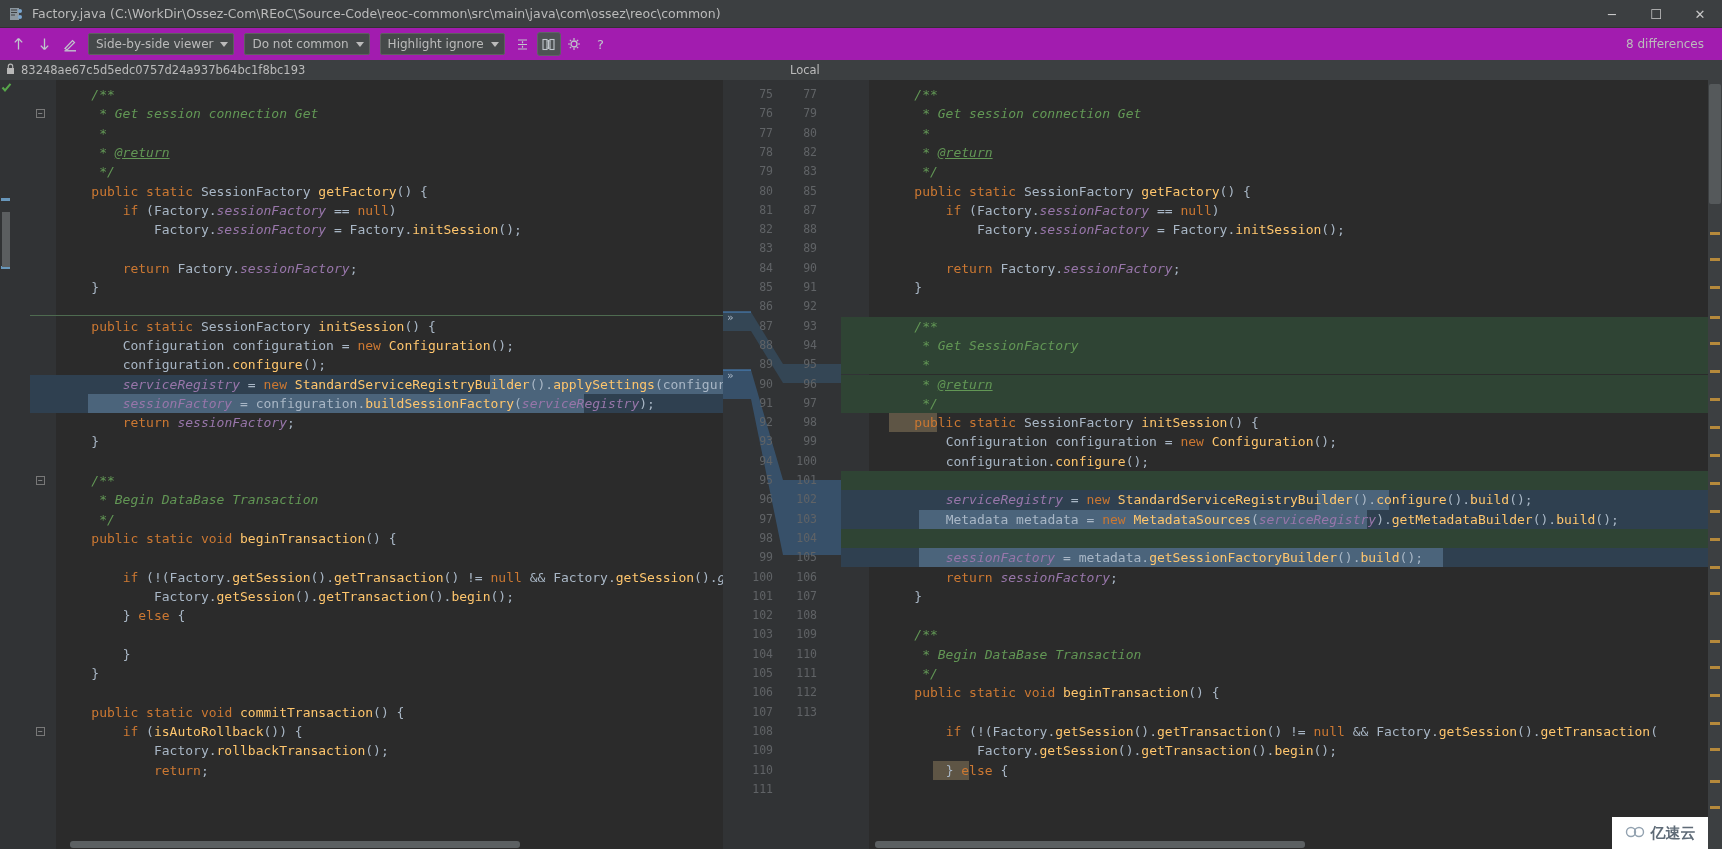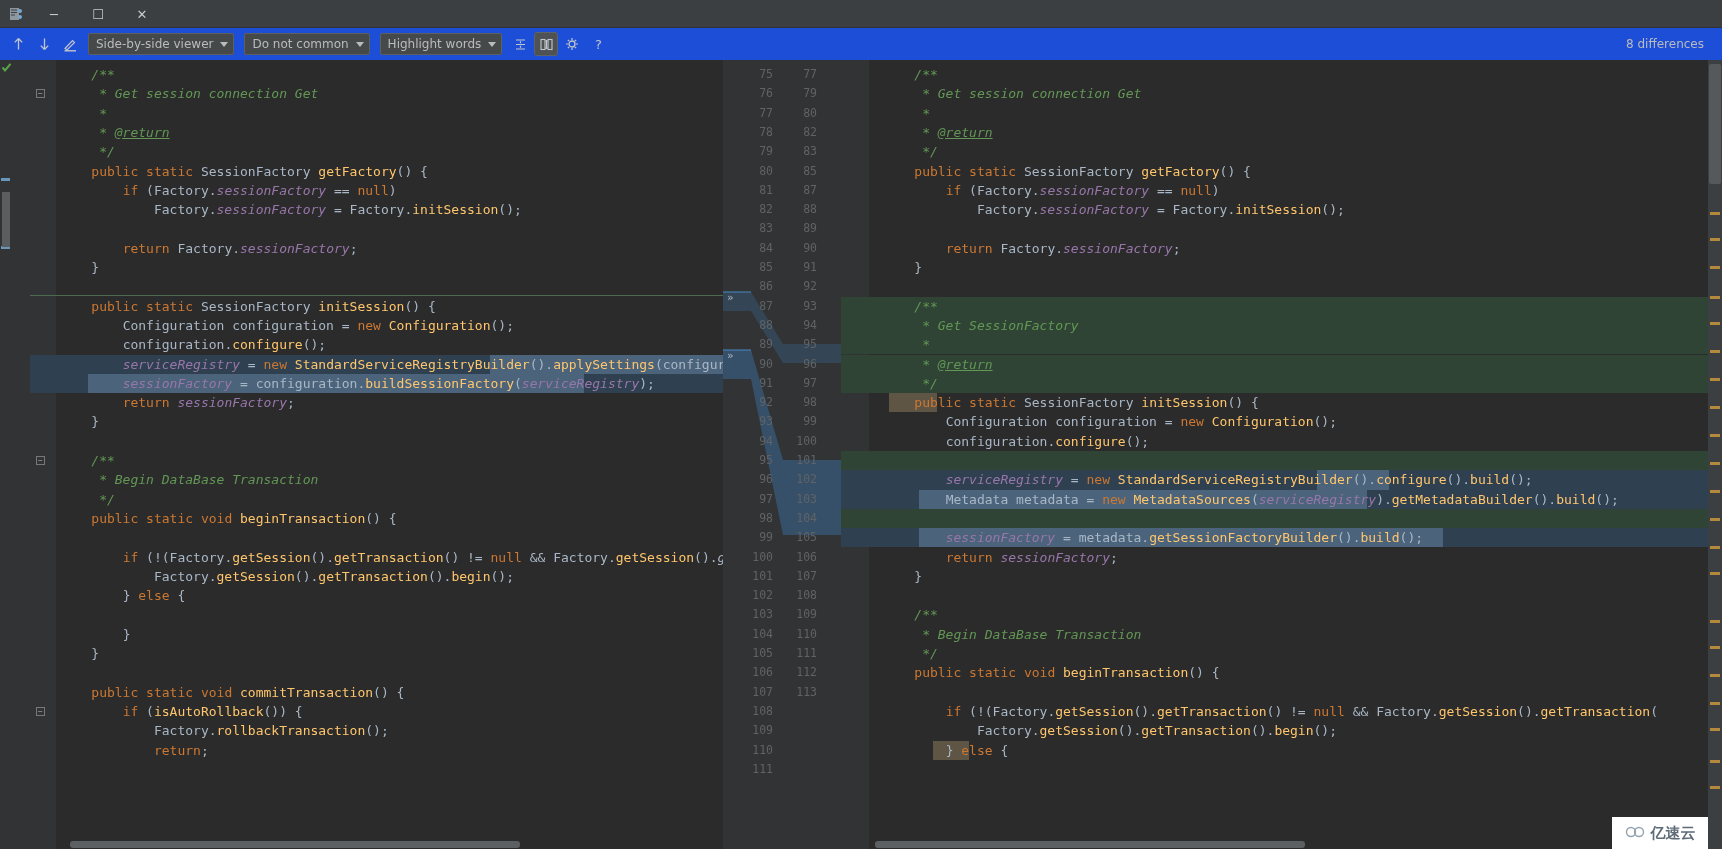--- a/index.html
+++ b/index.html
@@ -47,21 +47,21 @@
     display: flex; align-items: center; justify-content: center;
     color: #c8c8c8;
     font-size: 13px;
     line-height: 1;
   }
 
   
   .toolbar {
     height: 32px;
     flex: 0 0 32px;
-    background: #1d4ed8;
+    background: #a21caf;
     display: flex;
     align-items: center;
     padding: 0 6px;
     gap: 2px;
   }
   .tb-btn {
     width: 24px; height: 24px;
     display: flex; align-items: center; justify-content: center;
     color: #a9b7c6;
     border-radius: 3px;
@@ -304,20 +304,21 @@
     <span class="tb-icon">
       <svg width="16" height="16" viewBox="0 0 16 16">
         <rect x="2" y="2" width="9" height="12" fill="#9aa7b0" opacity="0.85"></rect>
         <rect x="3" y="3.5" width="6" height="1" fill="#3c3f41"></rect>
         <rect x="3" y="6" width="6" height="1" fill="#3c3f41"></rect>
         <rect x="3" y="8.5" width="4" height="1" fill="#3c3f41"></rect>
         <circle cx="12" cy="5" r="2" fill="#7aa7d0"></circle>
         <circle cx="12" cy="11" r="2" fill="#7aa7d0"></circle>
       </svg>
     </span>
+    <span class="title-text">Factory.java (C:\WorkDir\Ossez-Com\REoC\Source-Code\reoc-common\src\main\java\com\ossez\reoc\common)</span>
     <span class="win-btns">
       <span class="win-btn">─</span>
       <span class="win-btn">☐</span>
       <span class="win-btn close">✕</span>
     </span>
   </div>
 
   <div class="toolbar">
     <span class="tb-btn">
       <svg width="13" height="14" viewBox="0 0 13 14">
@@ -340,21 +341,21 @@
       <span>Side-by-side viewer</span>
       <span class="caret"></span>
     </span>
 
     <span class="combo">
       <span>Do not common</span>
       <span class="caret"></span>
     </span>
 
     <span class="combo">
-      <span>Highlight words</span>
+      <span>Highlight ignore</span>
       <span class="caret"></span>
     </span>
 
     <span class="tb-btn">
       <svg width="15" height="15" viewBox="0 0 15 15">
         <path d="M3 3 L12 3 M3 7.5 L12 7.5 M3 12 L12 12" stroke="#c0c6cc" stroke-width="1.2"></path>
         <path d="M7.5 4.3 L7.5 6.3 M7.5 8.7 L7.5 10.7" stroke="#c0c6cc" stroke-width="1.2"></path>
       </svg>
     </span>
     <span class="tb-btn active">
@@ -372,20 +373,30 @@
     </span>
     <span class="tb-btn">
       <svg width="15" height="15" viewBox="0 0 15 15">
           <text x="7.5" y="12" text-anchor="middle" font-size="13" fill="#c0c6cc" font-family="DejaVu Sans">?</text>
         </svg>
     </span>
 
     <span class="diffcount">8 differences</span>
   </div>
 
+  <div class="revbar">
+    <span class="lock">
+      <svg width="9" height="12" viewBox="0 0 9 12">
+        <path d="M2.3 5 L2.3 3.3 A2.2 2.2 0 0 1 6.7 3.3 L6.7 5" fill="none" stroke="#b8b8b8" stroke-width="1.1"></path>
+        <rect x="1" y="5" width="7" height="6" fill="#b8b8b8"></rect>
+      </svg>
+    </span>
+    <span class="hash">83248ae67c5d5edc0757d24a937b64bc1f8bc193</span>
+    <span class="local-label">Local</span>
+  </div>
 
   <div class="editors">
 
     <div class="statusstripe">
       <span class="ok-check">
         <svg width="11" height="11" viewBox="0 0 11 11">
             <path d="M1.5 5.5 L4 8.5 L9.5 1.8" stroke="#57a64a" stroke-width="2" fill="none"></path>
           </svg>
       </span>
       <span class="mark" style="top:118px;height:3px;"></span>

